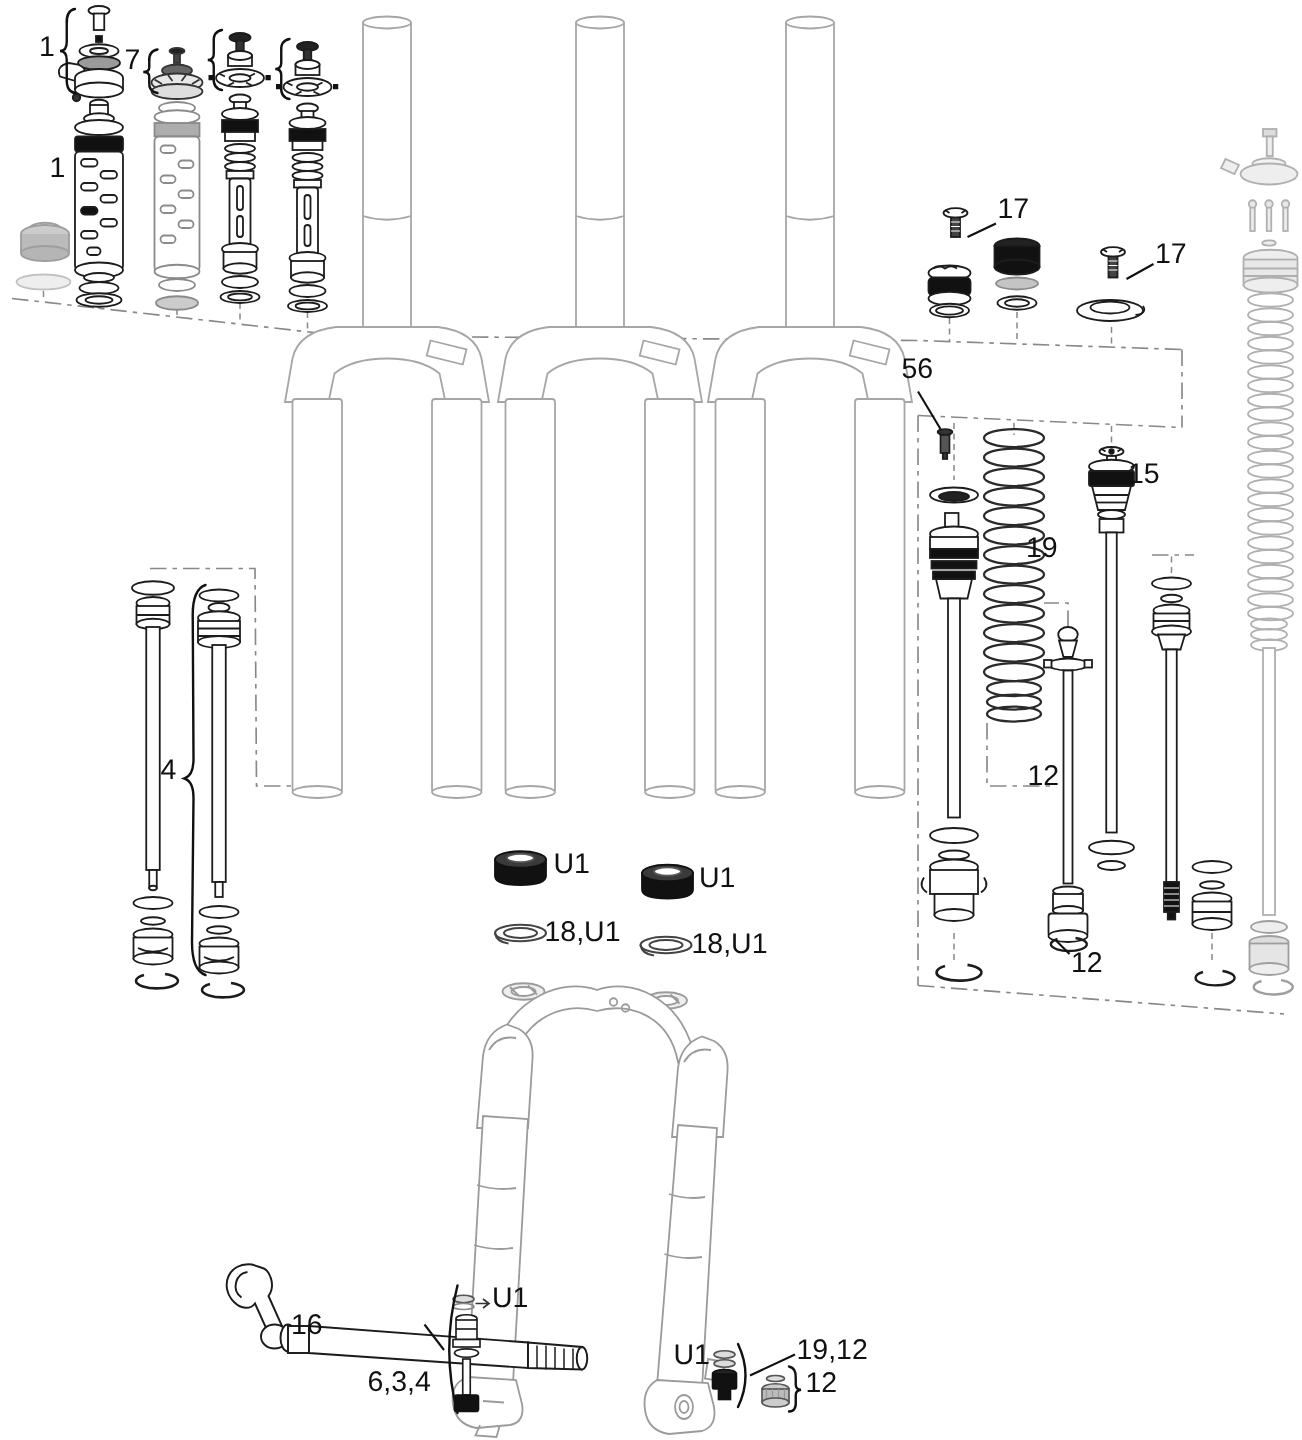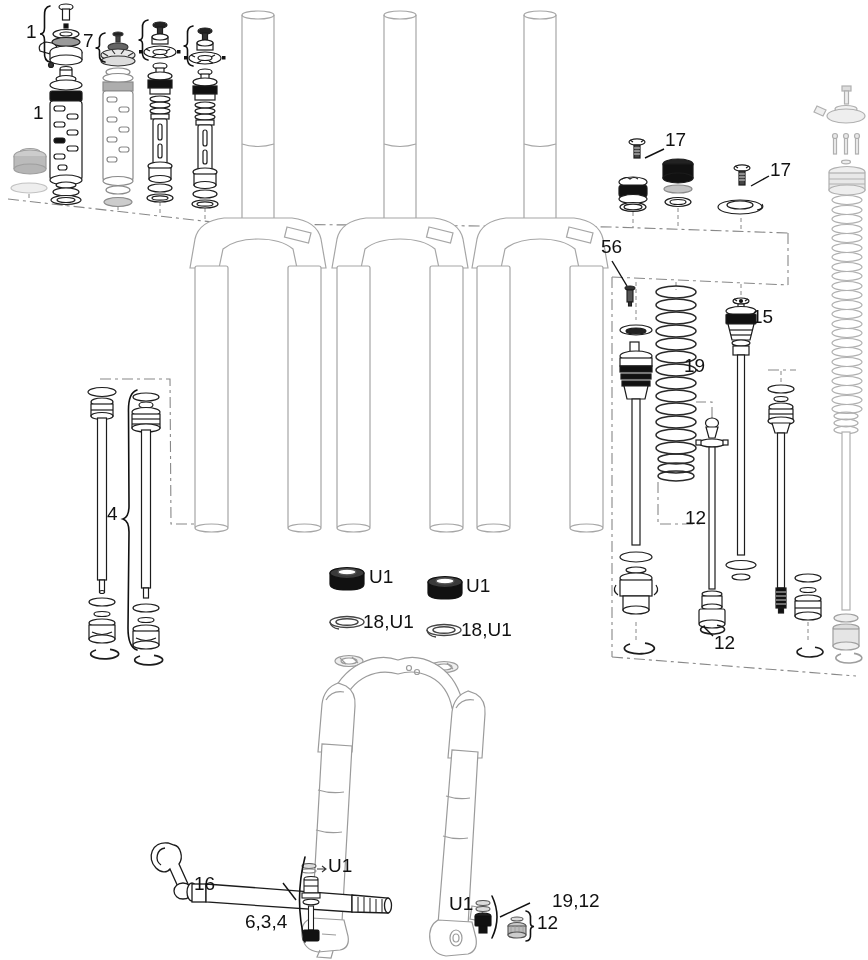--- a/index.html
+++ b/index.html
@@ -516,15 +516,15 @@
 <div class="lbl" style="left:714px;top:633px">12</div>
 <div class="lbl" style="left:107px;top:504px">4</div>
 <div class="lbl" style="left:369px;top:567px">U1</div>
 <div class="lbl" style="left:466px;top:576px">U1</div>
 <div class="lbl" style="left:363px;top:612px">18,U1</div>
 <div class="lbl" style="left:461px;top:620px">18,U1</div>
 <div class="lbl" style="left:194px;top:874px">16</div>
 <div class="lbl" style="left:245px;top:912px">6,3,4</div>
 <div class="lbl" style="left:328px;top:856px">U1</div>
 <div class="lbl" style="left:449px;top:894px">U1</div>
-<div class="lbl" style="left:552px;top:891px">19,12</div>
+<div class="lbl" style="left:531px;top:891px">19,12</div>
 <div class="lbl" style="left:537px;top:913px">12</div>
 </div>
 
 </body></html>

